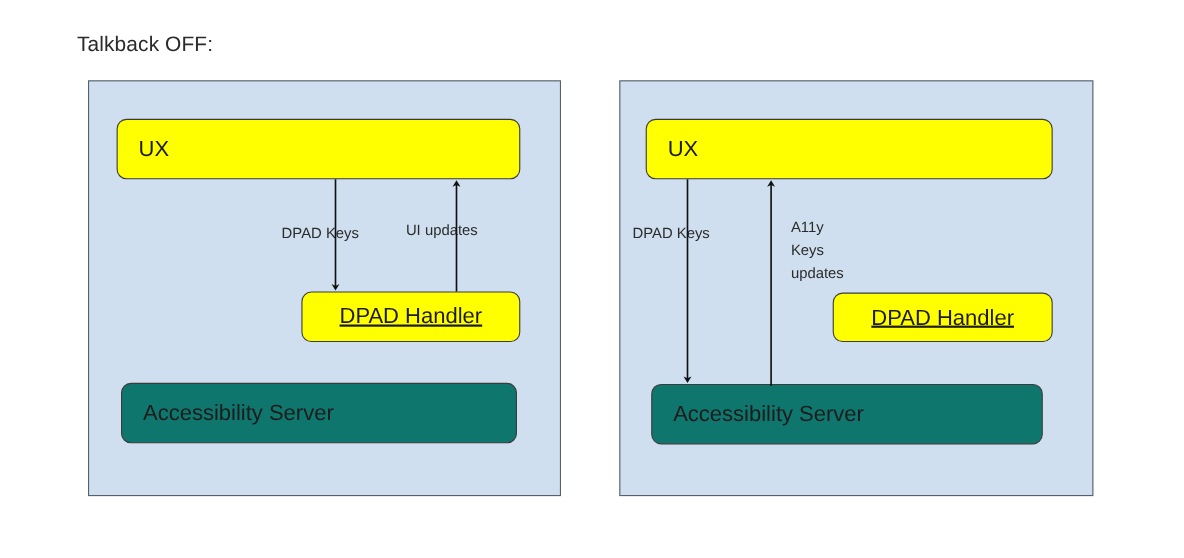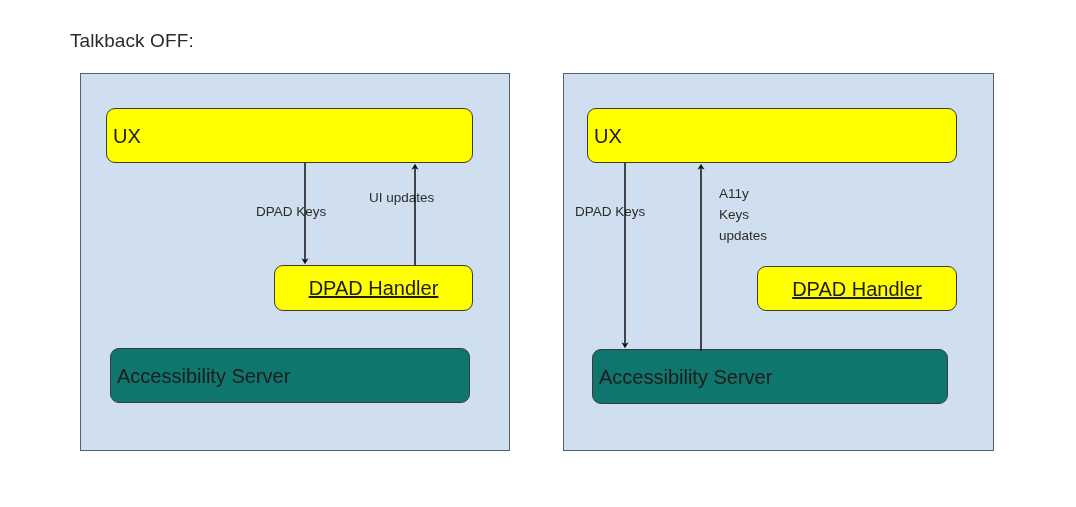--- a/index.html
+++ b/index.html
@@ -55,21 +55,21 @@
     display: flex;
     align-items: center;
     font-size: 20px;
     line-height: 24px;
     color: #1c1c1c;
     white-space: nowrap;
   }
   .node.yellow { background: #ffff00; }
   .node.green  { background: #0f766e; }
   .node-label {
-    padding-left: 6px;
+    padding-left: 19px;
     pointer-events: none;
   }
   .node.centered .node-label {
     padding-left: 0;
     width: 100%;
     text-align: center;
     text-decoration: underline;
   }
 
   
@@ -94,24 +94,24 @@
   }
 
   
   .edge-label {
     position: absolute;
     font-size: 13.5px;
     line-height: 16px;
     color: #2b2b2b;
     white-space: nowrap;
   }
-  .edge-label.multiline { white-space: normal; line-height: 21px; }
+  .edge-label.multiline { white-space: normal; line-height: 21px; margin-top: 13px; }
 
   #label-dpad-off    { left: 256px; top: 204px; }
-  #label-ui-updates  { left: 369px; top: 190px; }
+  #label-ui-updates  { left: 369px; top: 202px; }
   #label-dpad-on     { left: 575px; top: 204px; }
   #label-a11y-focus  { left: 719px; top: 183px; width: 70px; }
   #label-a11y-focus span { display: block; }
 </style>
 </head>
 <body>
 
 <div class="diagram-root">
 
   <div class="panel-title" id="title-off">Talkback OFF:</div>

